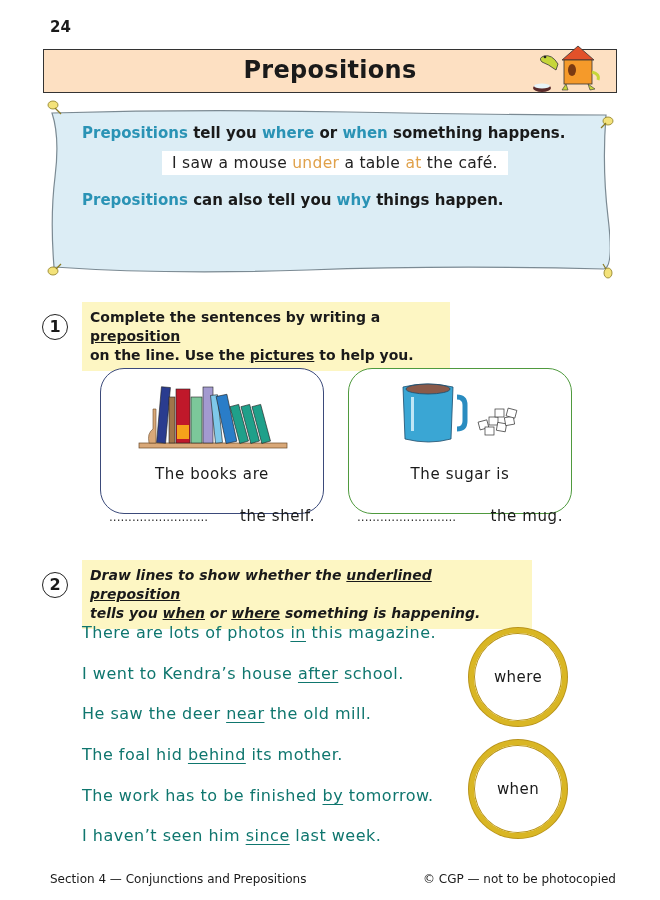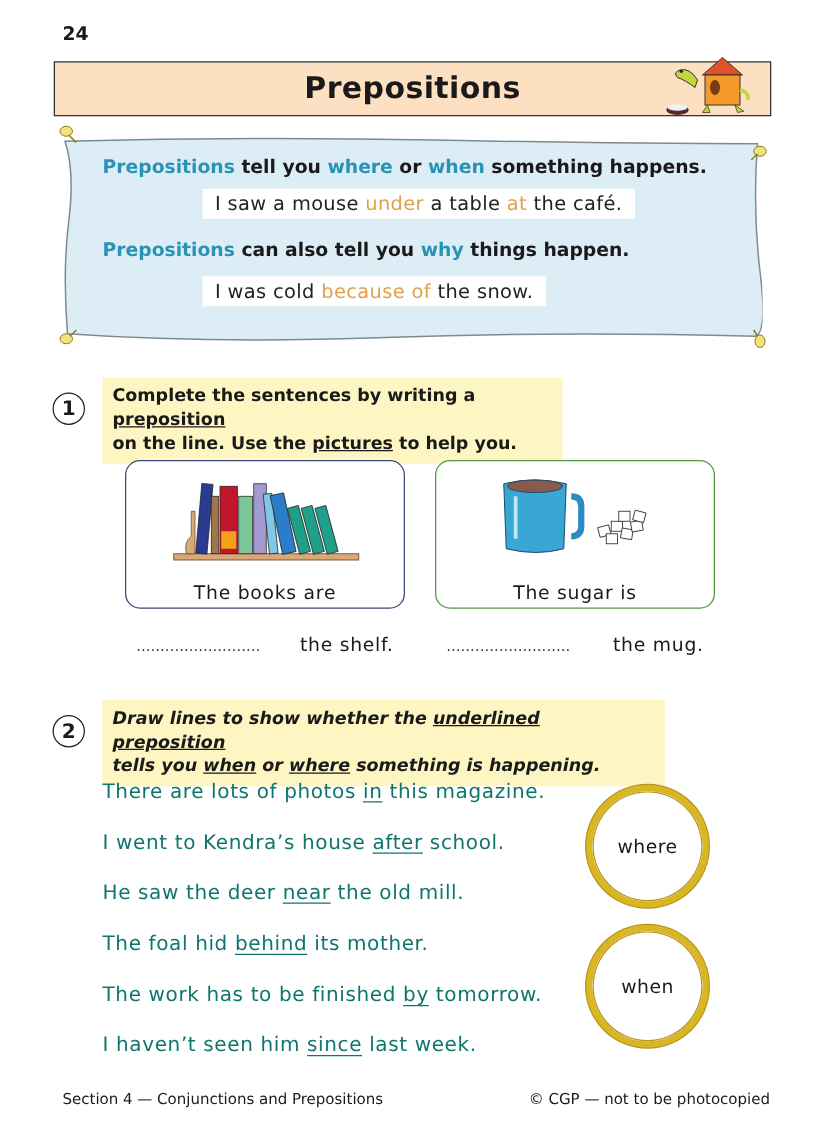--- a/index.html
+++ b/index.html
@@ -23,21 +23,21 @@
     letter-spacing: 0.3px; }
   .example .hl { color: #e0a14a; }
   .pin { position: absolute; width: 18px; height: 18px; }
 
   .q-number { position: absolute; width: 26px; height: 26px; border: 1.5px solid #222; border-radius: 50%;
     font-size: 16px; font-weight: bold; text-align: center; line-height: 23px; background: #fff; }
   .q-instruction { position: absolute; background: #fdf6c3; font-size: 14px; font-weight: bold;
     line-height: 19px; padding: 6px 8px; color: #1a1a1a; }
   .q-instruction u { text-decoration: underline; }
 
-  .card { position: absolute; width: 224px; height: 119px; border-radius: 12px; background: #fff; }
+  .card { position: absolute; width: 224px; height: 146px; border-radius: 24px; background: #fff; }
   .card.blue { border: 1.5px solid #3b4a7a; }
   .card.green { border: 1.5px solid #4f9a3e; }
   .card .sentence-top { position: absolute; left: 0; right: 0; top: 96px; text-align: center;
     font-size: 15px; letter-spacing: 0.6px; }
   .card .sentence-bottom { position: absolute; left: 8px; right: 8px; top: 138px;
     font-size: 15px; letter-spacing: 0.6px; display: flex; justify-content: space-between; align-items: baseline; }
   .card .blank { letter-spacing: 0; font-size: 12px; color: #333; }
   .card .illus { position: absolute; left: 0; right: 0; top: 6px; height: 84px; }
 
   .sentence-row { position: absolute; left: 82px; font-size: 16px; letter-spacing: 0.5px; color: #0f766e; }
@@ -93,23 +93,20 @@
   </svg>
 
   <div class="info-line" style="top:17px;">
     <span class="kw">Prepositions</span><span> tell you </span><span class="kw">where</span><span> or </span><span class="kw">when</span><span> something happens.</span>
   </div>
   <div class="example" style="left:114px;top:44px;">
     <span>I saw a mouse </span><span class="hl">under</span><span> a table </span><span class="hl">at</span><span> the café.</span>
   </div>
   <div class="info-line" style="top:84px;">
     <span class="kw">Prepositions</span><span> can also tell you </span><span class="kw">why</span><span> things happen.</span>
-  </div>
-  <div class="example" style="left:114px;top:114px;">
-    <span>I was cold </span><span class="hl">because of</span><span> the snow.</span>
   </div>
 </div>
 
 <div class="q-number" style="left:42px;top:314px;">1</div>
 <div class="q-instruction" style="left:82px;top:302px;width:368px;">
   <span>Complete the sentences by writing a </span><u>preposition</u><br>
   <span>on the line.  Use the </span><u>pictures</u><span> to help you.</span>
 </div>
 
 <div class="card blue" style="left:100px;top:368px;">

